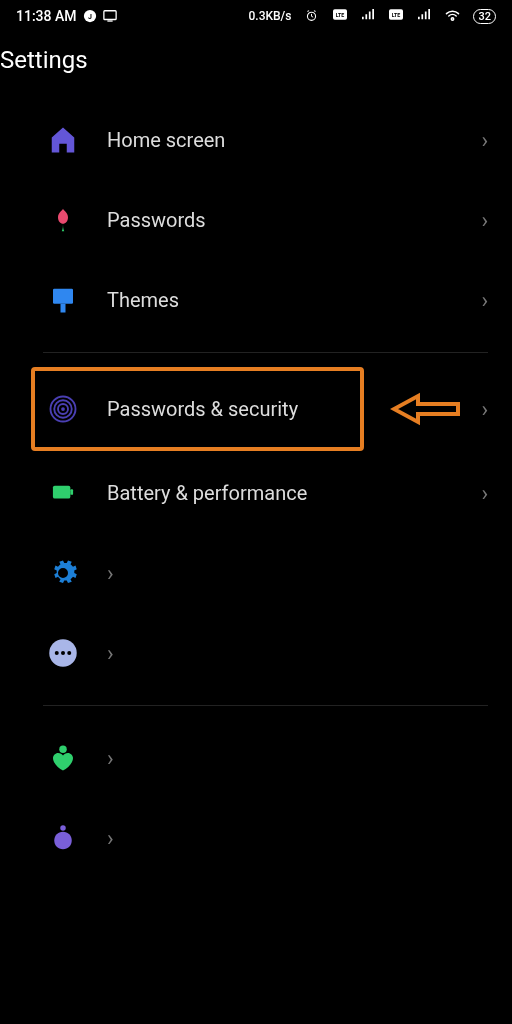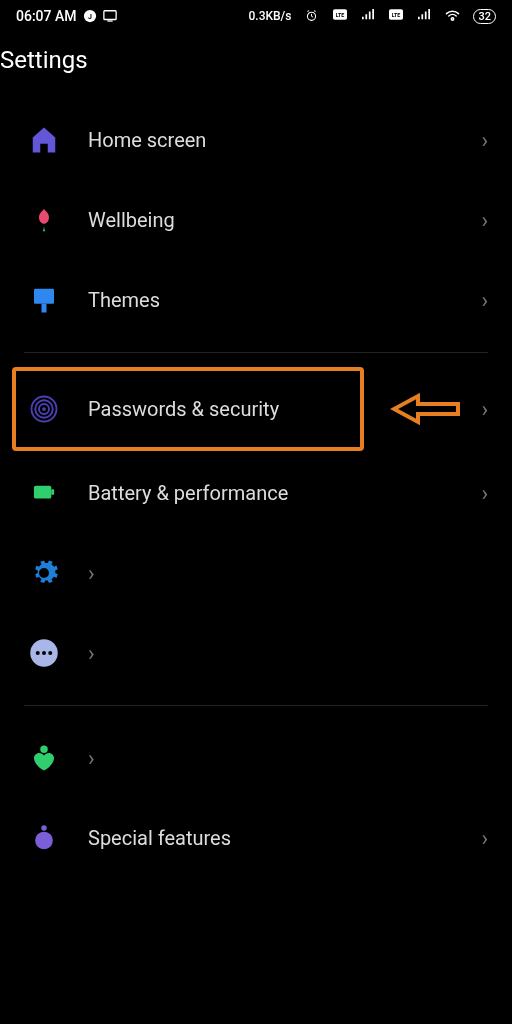--- a/index.html
+++ b/index.html
@@ -24,21 +24,21 @@
     .status-right { display: flex; align-items: center; gap: 14px; font-size: 12px; }
     .status-right span { display: inline-block; }
     .status-icon-sm { width: 14px; height: 14px; display: inline-flex; align-items: center; justify-content: center; }
     .page-title {
       text-align: left;
       font-size: 24px;
       font-weight: 400;
       padding: 18px 0 26px 0;
       color: #fff;
     }
-    .list { padding: 0 0; }
+    .list { padding: 0 0; margin-left: 19px; }
     .row {
       display: flex;
       align-items: center;
       padding: 20px 24px;
       position: relative;
     }
     .row .icon-slot {
       width: 40px;
       height: 40px;
       display: flex;
@@ -86,21 +86,21 @@
       padding: 0 4px;
       font-size: 11px;
     }
     svg { display: block; }
   </style>
 </head>
 <body>
 
 <div class="status-bar">
   <div class="status-left">
-    <span>06:07 AM</span>
+    <span>11:38 AM</span>
     <span class="status-icon-sm">
       <svg viewBox="0 0 16 16" width="14" height="14">
           <circle cx="8" cy="8" r="7" fill="#fff"></circle>
           <text x="8" y="11" font-size="8" text-anchor="middle" fill="#000" font-weight="bold">J</text>
         </svg>
     </span>
     <span class="status-icon-sm">
       <svg viewBox="0 0 16 16" width="14" height="14">
           <rect x="1" y="2" width="14" height="10" rx="1" fill="none" stroke="#fff" stroke-width="1.5"></rect>
           <rect x="5" y="13" width="6" height="1.5" fill="#fff"></rect>
@@ -161,21 +161,21 @@
     <div class="chevron">›</div>
   </div>
 
   <div class="row">
     <div class="icon-slot">
       <svg viewBox="0 0 24 24" width="30" height="30">
           <path d="M12 3c-1 2-4 3-4 7 0 3 2 5 4 5s4-2 4-5c0-4-3-5-4-7z" fill="#e94a6f"></path>
           <path d="M12 14c0 3 0 5-1 7h2c-1-2-1-4-1-7z" fill="#2fcf6d"></path>
         </svg>
     </div>
-    <div class="label">Wellbeing</div>
+    <div class="label">Passwords</div>
     <div class="chevron">›</div>
   </div>
 
   <div class="row">
     <div class="icon-slot">
       <svg viewBox="0 0 24 24" width="30" height="30">
           <rect x="4" y="3" width="16" height="12" rx="1" fill="#2f87f0"></rect>
           <rect x="10" y="15" width="4" height="7" fill="#2f87f0"></rect>
         </svg>
     </div>
@@ -248,17 +248,16 @@
     <div class="chevron">›</div>
   </div>
 
   <div class="row">
     <div class="icon-slot">
       <svg viewBox="0 0 24 24" width="30" height="30">
           <circle cx="12" cy="4" r="2.2" fill="#7a5fd9"></circle>
           <path d="M12 7c-4 0-7 3-7 7 0 4 3 7 7 7s7-3 7-7c0-4-3-7-7-7z" fill="#7a5fd9"></path>
         </svg>
     </div>
-    <div class="label">Special features</div>
     <div class="chevron">›</div>
   </div>
 
 </div>
 
 </body></html>

